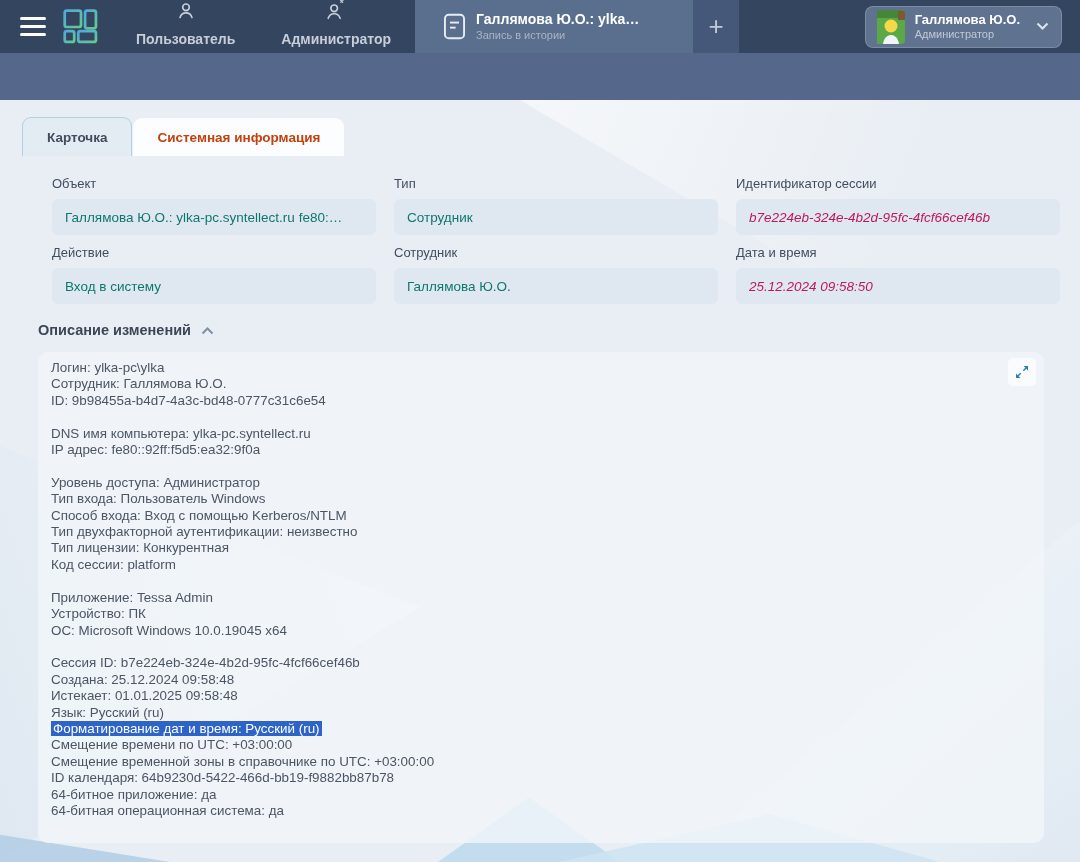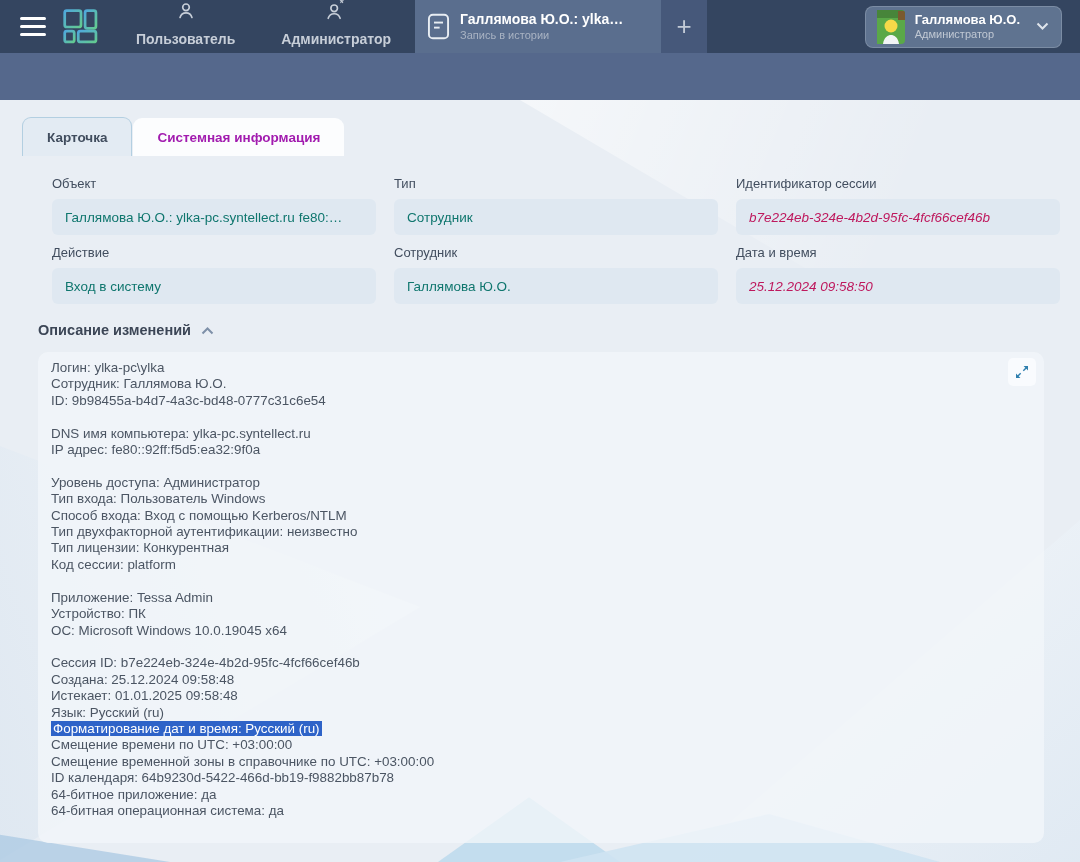--- a/index.html
+++ b/index.html
@@ -6,21 +6,21 @@
   .screen{position:relative;width:1080px;height:862px;overflow:hidden;background:#e9eef4;}
 
   
   .topbar{position:absolute;top:0;left:0;width:1080px;height:53px;background:#344560;display:flex;align-items:stretch;z-index:30;}
   .hamburger{display:flex;flex-direction:column;justify-content:center;gap:5px;margin-left:20px;cursor:pointer;}
   .hamburger i{display:block;width:26px;height:3px;background:#fff;border-radius:2px;}
   .appgrid{display:flex;align-items:center;margin-left:16px;cursor:pointer;}
   .tb-tab{display:flex;align-items:center;gap:9px;padding:0 4px;color:#c7ced8;font-size:14px;font-weight:bold;cursor:pointer;flex-direction:column;}
   .tb-tab.usr{margin-left:32px;}
   .tb-tab.adm{margin-left:38px;}
-  .doc-tab{margin-left:20px;width:222px;background:#5a6e8e;display:flex;align-items:center;gap:10px;padding:0 12px;cursor:pointer;}
+  .doc-tab{margin-left:20px;width:222px;background:#5a6e8e;display:flex;align-items:center;gap:10px;padding:0 28px;cursor:pointer;}
   .doc-tab .tt{display:flex;flex-direction:column;line-height:1.2;min-width:0;}
   .doc-tab .t1{color:#ffffff;font-size:14px;font-weight:bold;white-space:nowrap;overflow:hidden;text-overflow:ellipsis;max-width:168px;}
   .doc-tab .t2{color:#a9b3c3;font-size:11px;margin-top:2px;}
   .newtab{width:46px;background:#46587a;color:#c2cad6;font-size:26px;font-weight:300;display:flex;align-items:center;justify-content:center;cursor:pointer;}
   .user-chip{margin-left:auto;margin-right:18px;align-self:center;height:40px;display:flex;align-items:center;gap:10px;padding:0 12px 0 5px;background:#5f7390;border:1px solid rgba(255,255,255,.18);border-radius:8px;cursor:pointer;}
   .avatar{width:34px;height:34px;border-radius:4px;overflow:hidden;flex:0 0 auto;}
   .user-chip .ut{display:flex;flex-direction:column;line-height:1.2;}
   .user-chip .u1{color:#fff;font-size:13px;font-weight:bold;}
   .user-chip .u2{color:#c0c8d3;font-size:11px;}
   .user-chip svg{margin-left:6px;}
@@ -28,21 +28,21 @@
   
   .subband{position:absolute;top:53px;left:0;width:1080px;height:47px;background:#55688c;z-index:20;}
 
   
   .content{position:absolute;top:100px;left:0;width:1080px;height:850px;background:#e9eef4;overflow:hidden;}
   .facet{position:absolute;pointer-events:none;}
 
   .page-tabs{position:absolute;top:17px;left:22px;display:flex;align-items:flex-end;gap:1px;z-index:5;}
   .page-tab{height:38px;display:flex;align-items:center;justify-content:center;border-radius:9px 9px 0 0;font-size:13.5px;font-weight:bold;cursor:pointer;padding:0 24px;}
   .page-tab.active{background:#e3ebf3;border:1px solid rgba(140,185,210,.55);border-bottom:none;color:#414d5e;}
-  .page-tab.idle{background:#fcfdfe;color:#a21caf;}
+  .page-tab.idle{background:#fcfdfe;color:#c2410c;}
 
   .fields-grid{position:absolute;top:76px;left:52px;width:1009px;display:grid;grid-template-columns:324px 324px 324px;column-gap:18px;row-gap:10px;z-index:5;}
   .field .flabel{font-size:13px;color:#414d5e;margin-bottom:8px;}
   .field .fbox{height:36px;background:#dfe8f1;border-radius:6px;display:flex;align-items:center;padding:0 13px;font-size:13.5px;white-space:nowrap;overflow:hidden;}
   .field .field-value{white-space:nowrap;overflow:hidden;text-overflow:ellipsis;}
   .v-link{color:#0f766e;cursor:pointer;}
   .v-plain{color:#be185d;font-style:italic;}
 
   .section-header{position:absolute;top:222px;left:38px;display:flex;align-items:center;gap:10px;z-index:5;cursor:pointer;}
   .section-header .st{font-size:14.5px;font-weight:bold;color:#3c4656;}

